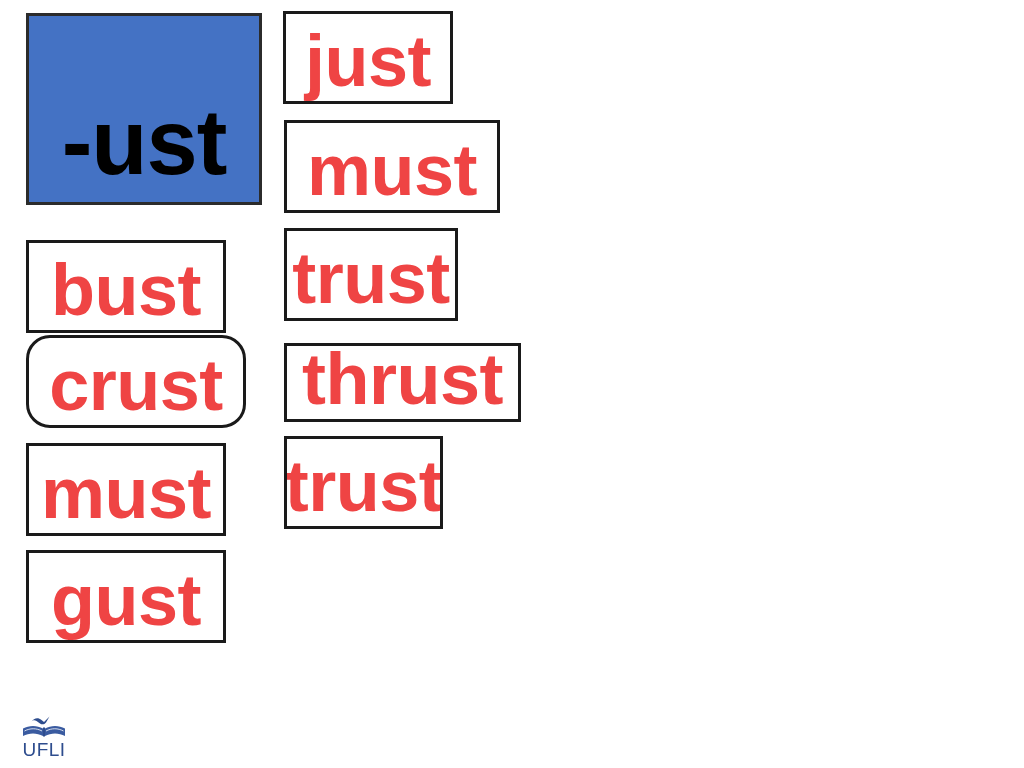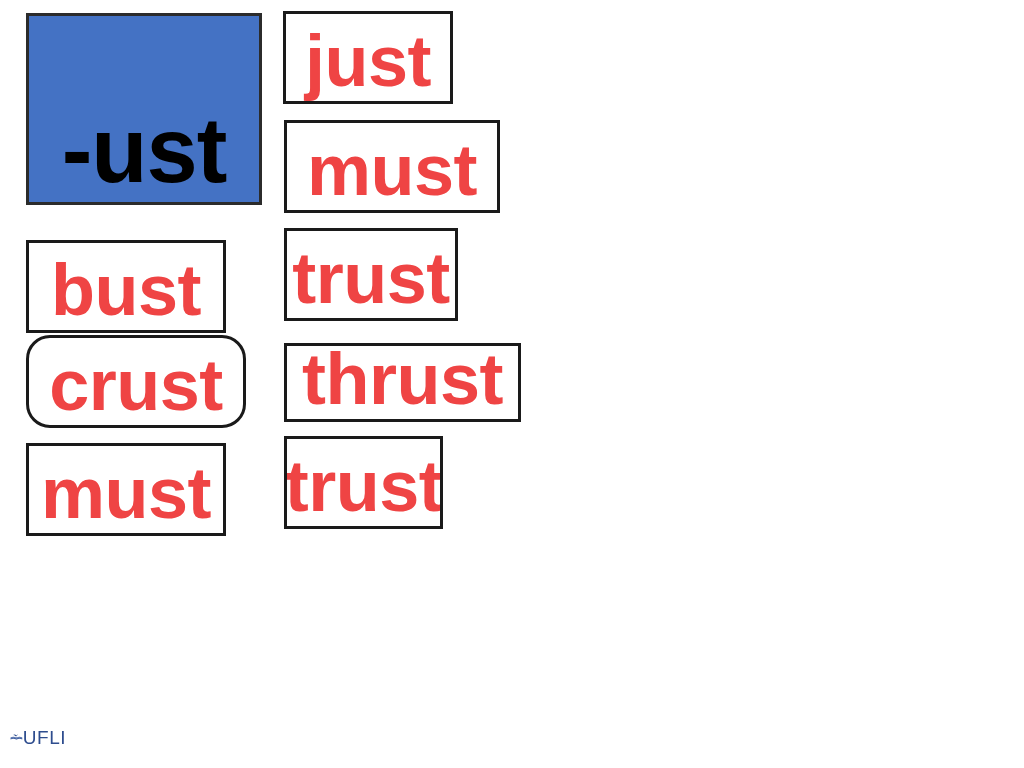--- a/index.html
+++ b/index.html
@@ -60,21 +60,21 @@
     overflow: hidden;
   }
   .rime-box .rime-text {
     font-family: "Liberation Sans", sans-serif;
     font-weight: bold;
     color: #000000;
     font-size: 92px;
     line-height: 0.9;
     letter-spacing: -1px;
     white-space: nowrap;
-    padding-bottom: 10px;
+    padding-bottom: 18px;
   }
 
   
   #card-just   { left: 283px; top: 11px;  width: 170px; height: 93px; }
   #card-must   { left: 284px; top: 120px; width: 216px; height: 93px; }
   #card-bust   { left: 26px;  top: 240px; width: 200px; height: 93px; }
   #card-rust   { left: 284px; top: 228px; width: 174px; height: 93px; }
   #card-crust  { left: 26px;  top: 335px; width: 220px; height: 93px; border-radius: 24px; }
   #card-thrust { left: 284px; top: 343px; width: 237px; height: 79px; }
   #card-dust   { left: 26px;  top: 443px; width: 200px; height: 93px; }
@@ -90,26 +90,26 @@
   #card-rust   .word { font-size: 72px; }
   #card-crust  .word { font-size: 72px; }
   #card-thrust .word { font-size: 72px; }
   #card-dust   .word { font-size: 72px; }
   #card-trust  .word { font-size: 72px; }
   #card-gust   .word { font-size: 72px; }
 
   
   #ufli-logo {
     position: absolute;
-    left: 10px;
+    left: 16px;
     top: 714px;
     width: 56px;
     height: 46px;
     display: flex;
-    flex-direction: row;
+    flex-direction: column;
     align-items: center;
     justify-content: center;
   }
   #ufli-logo .logo-mark {
     width: 46px;
     height: 24px;
     display: block;
   }
   #ufli-logo .logo-text {
     font-family: "Liberation Sans", sans-serif;
@@ -155,20 +155,23 @@
   </div>
 
   <div id="card-dust" class="card">
     <span class="word">must</span>
   </div>
 
   <div id="card-trust" class="card">
     <span class="word">trust</span>
   </div>
 
+  <div id="card-gust" class="card">
+    <span class="word">gust</span>
+  </div>
 
   <div id="ufli-logo">
     <svg class="logo-mark" viewBox="0 0 92 46" aria-hidden="true">
 
       <path d="M20 13 C26 5, 34 3, 41 9 L46 13 L57 2 L50 14 C47 18, 42 19, 38 16 L31 11 C27 8, 23 9, 20 13 Z" fill="#2e4d8e"></path>
 
       <path d="M4 26 C16 19, 32 19, 44 26 L44 41 C32 34, 16 34, 4 41 Z" fill="#3a5ba0"></path>
 
       <path d="M48 26 C60 19, 76 19, 88 26 L88 41 C76 34, 60 34, 48 41 Z" fill="#3a5ba0"></path>
 

